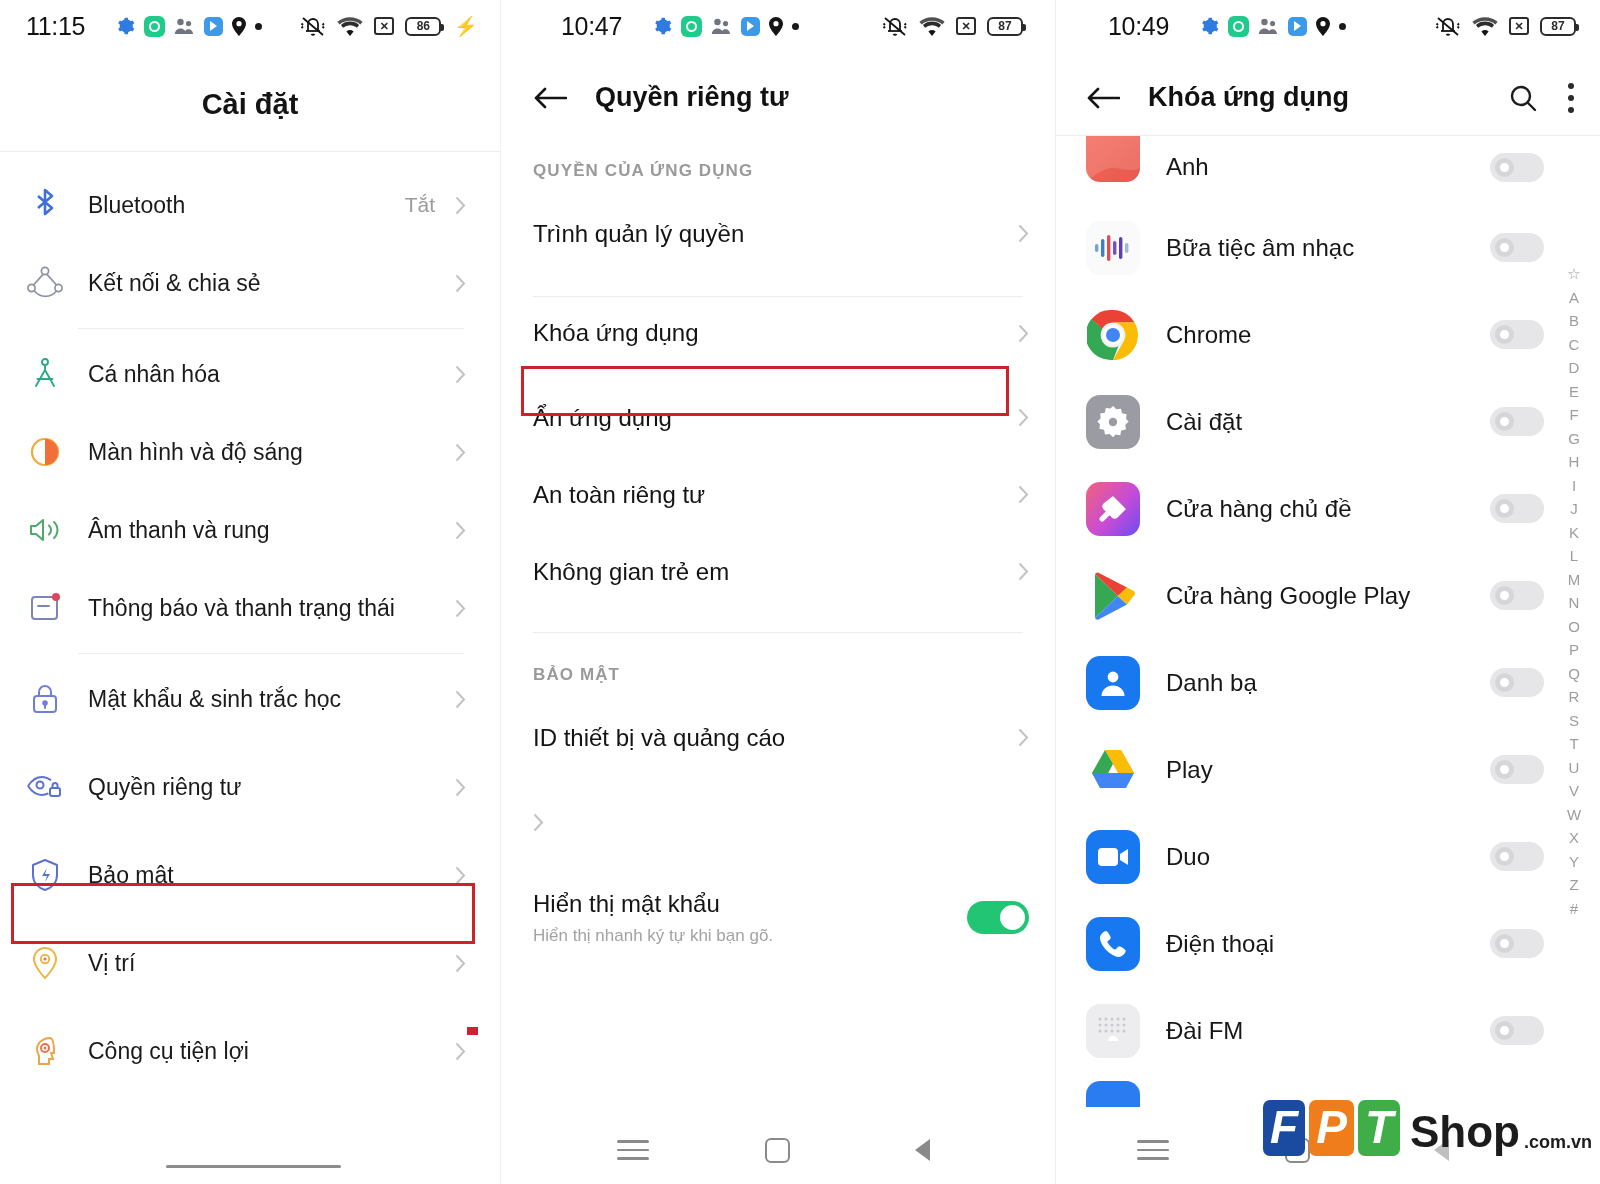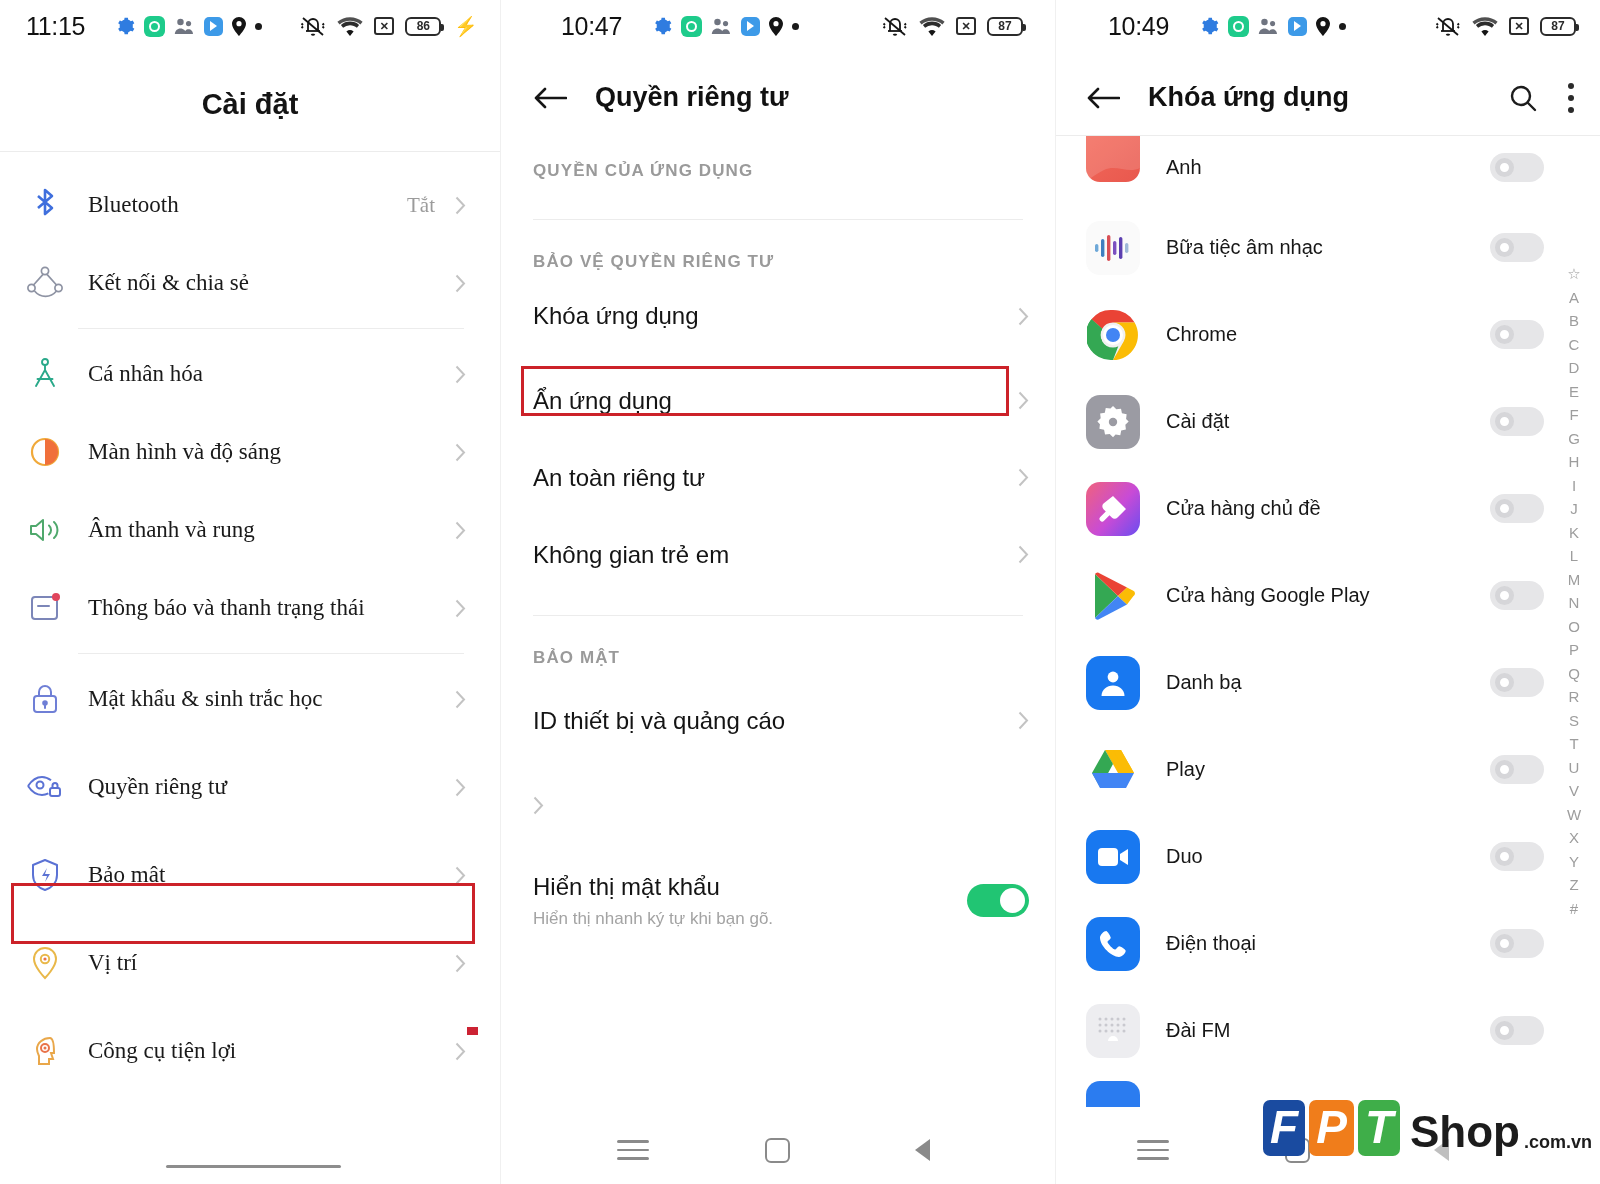--- a/index.html
+++ b/index.html
@@ -43,21 +43,21 @@
   .nav-actions { display:flex; align-items:center; gap:30px; }
   .nav-search { width:30px; height:30px; cursor:pointer; }
   .nav-more { width:6px; height:30px; display:flex; flex-direction:column; justify-content:center; gap:6px; align-items:center; cursor:pointer;}
   .nav-more span { width:6px; height:6px; border-radius:50%; background:#2b2b2b; display:block;}
 
   
   .divider { height:1px; background:#ececec; margin: 6px 0; }
   .divider.inset-1 { margin-left:78px; margin-right:36px; }
   .divider.inset-2 { margin-left:32px; margin-right:32px; }
 
-  .row { display:flex; align-items:center; min-height:78px; padding: 0 34px 0 24px; position:relative;font-family:Liberation Serif, serif; }
+  .row { display:flex; align-items:center; min-height:78px; padding: 0 34px 0 24px; position:relative; }
   .row .ricon { width:42px; flex:0 0 42px; display:flex; align-items:center; justify-content:center; margin-right:22px;}
   .row .rlabel { font-size:23px; color:#1a1a1a; flex:1; line-height:1.25; }
   .row .rvalue { font-size:21px; color:#9b9b9b; margin-right:20px; }
   .chev { width:11px;height:19px;flex:0 0 11px; }
   .chev svg { display:block; }
 
   .row2 { display:flex; align-items:center; min-height:77px; padding:0 26px 0 32px; }
   .row2 .txt { flex:1; }
   .row2 .t1 { font-size:24px; color:#141414; line-height:1.3; }
   .row2 .t2 { font-size:17px; color:#a3a3a3; margin-top:6px; }
@@ -67,21 +67,21 @@
   
   .hl { position:absolute; border:3px solid #cc2229; box-sizing:border-box; pointer-events:none; }
 
   
   .toggle { width:62px; height:33px; border-radius:17px; background:#21c573; position:relative; flex:0 0 62px;}
   .toggle i { position:absolute; right:4px; top:4px; width:25px;height:25px;border-radius:50%;background:#fff; display:block;}
 
   
   .approw { display:flex; align-items:center; height:87px; padding:0 56px 0 30px; }
   .appicon { width:54px; height:54px; flex:0 0 54px; margin-right:26px; border-radius:14px; display:flex; align-items:center; justify-content:center; overflow:hidden; }
-  .appname { flex:1; font-size:20px; color:#171717; }
+  .appname { flex:1; font-size:24px; color:#171717; }
   .apptoggle { width:54px;height:29px;border-radius:15px;background:#e6e6e8;position:relative;flex:0 0 54px;}
   .apptoggle i { position:absolute;left:5px;top:5px;width:19px;height:19px;border-radius:50%;background:#fff;border:5px solid #d6d6d9;box-sizing:border-box;display:block;}
 
   
   .alpha { position:absolute; right:10px; top:262px; width:32px; display:flex; flex-direction:column; align-items:center; }
   .alpha span { font-size:15px; color:#9d9d9d; line-height:23.5px; font-family:"Liberation Sans", sans-serif; }
 
   
   .navbar { position:absolute; bottom:0; left:0; right:0; height:68px; display:flex; align-items:center; justify-content:space-around; background:#fff; }
   .nb { width:34px; height:30px; display:flex; align-items:center; justify-content:center; cursor:pointer;}
@@ -394,24 +394,31 @@
     <div class="nav-header" style="padding-left:32px;padding-top:30px;padding-bottom:22px">
       <span class="nav-back">
         <svg width="34" height="26" viewBox="0 0 34 26" fill="none" stroke="#151515" stroke-width="2.6" stroke-linecap="round" stroke-linejoin="round">
             <path d="M12 4L3 13l9 9M3 13h30"></path>
           </svg>
       </span>
       <span class="nav-title">Quyền riêng tư</span>
     </div>
 
     <div class="section-label">QUYỀN CỦA ỨNG DỤNG</div>
+    <div class="row2">
+      <span class="txt"><span class="t1">Trình quản lý quyền</span></span>
+      <span class="chev">
+          <svg width="11" height="19" viewBox="0 0 11 19" fill="none" stroke="#c3c3c3" stroke-width="2">
+            <path d="M1.5 1.5L9 9.5l-7.5 8"></path>
+          </svg>
+        </span>
+    </div>
 
     <div class="divider inset-2" style="margin-top:24px"></div>
 
-    <div class="section-label">BẢO VỆ QUYỀN RIÊNG TƯ</div>
     <div class="row2" style="min-height:60px">
       <span class="txt"><span class="t1">Khóa ứng dụng</span></span>
       <span class="chev">
           <svg width="11" height="19" viewBox="0 0 11 19" fill="none" stroke="#c3c3c3" stroke-width="2">
             <path d="M1.5 1.5L9 9.5l-7.5 8"></path>
           </svg>
         </span>
     </div>
     <div class="row2" style="margin-top:16px">
       <span class="txt"><span class="t1">Ẩn ứng dụng</span></span>

